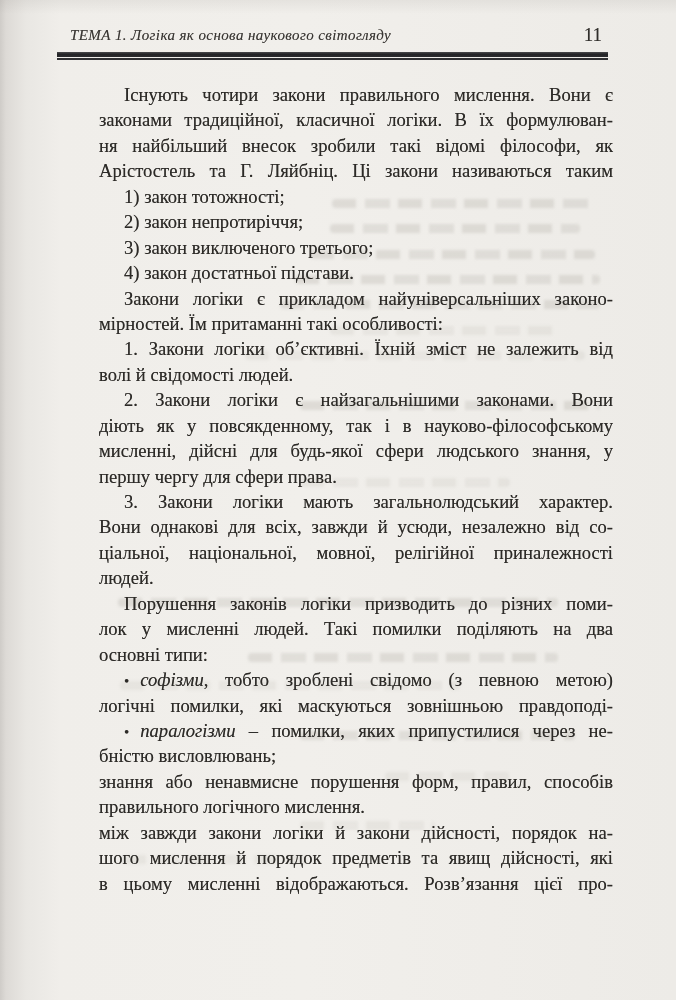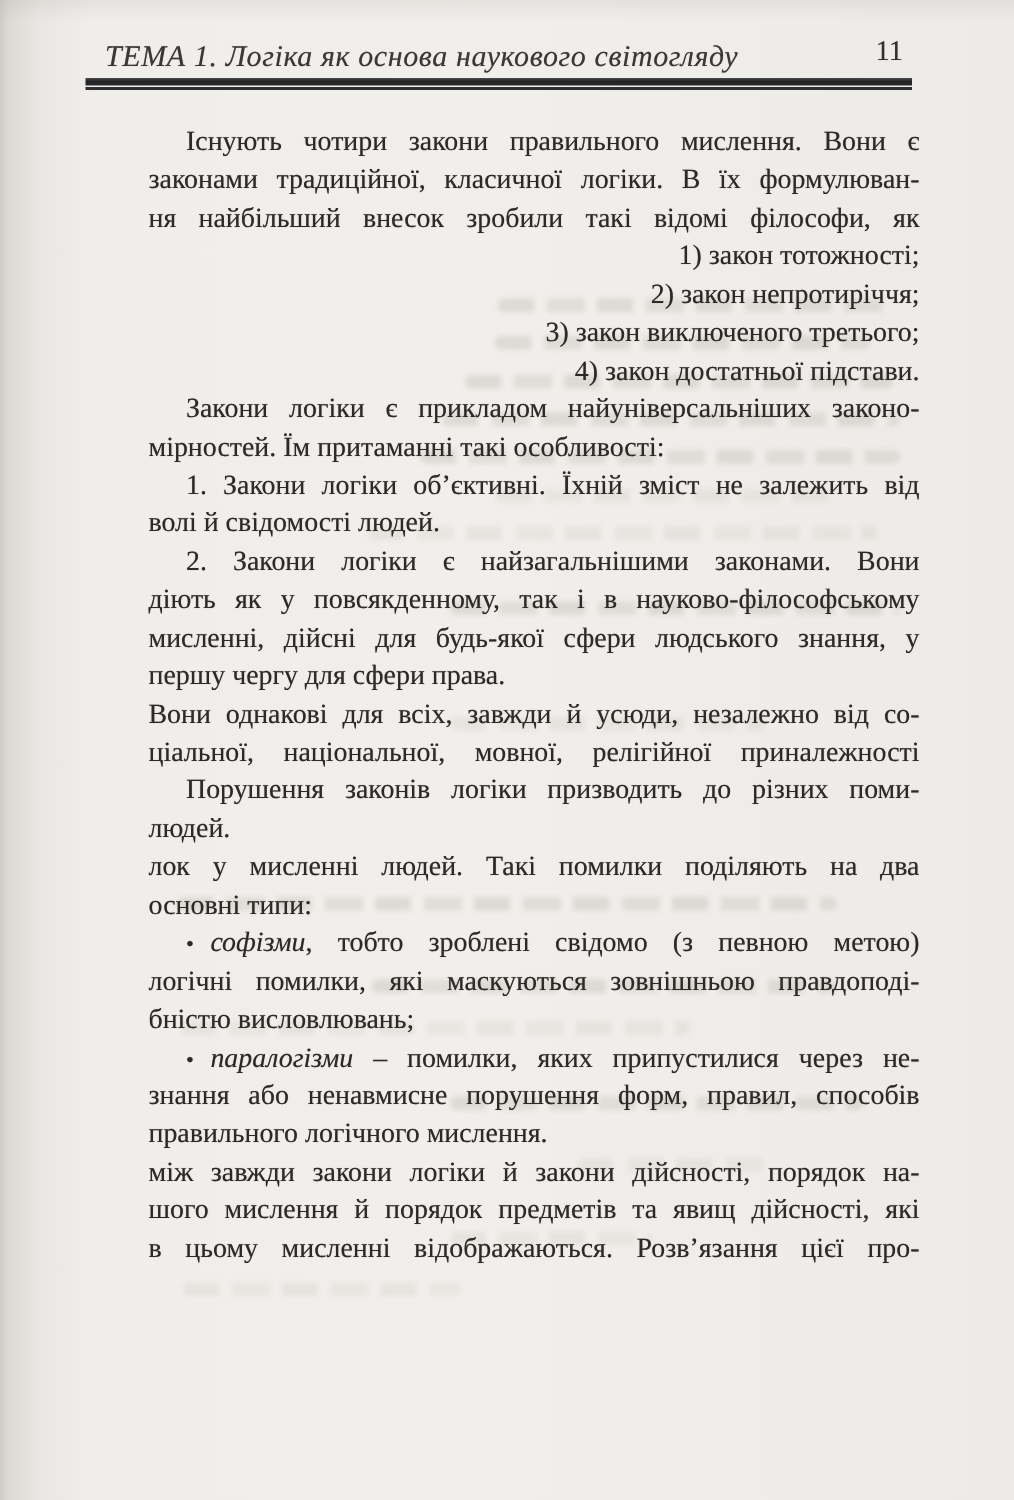--- a/index.html
+++ b/index.html
@@ -10,40 +10,40 @@
   }
   .page{
     position:absolute;inset:0;
     background:
       linear-gradient(180deg, rgba(120,116,110,.10) 0, rgba(120,116,110,0) 14px),
       linear-gradient(90deg, #cfccc8 0px, #dddad6 6px, #e9e7e3 26px, #f0eeea 60px, #f1efeb 45%, #edebe7 100%);
   }
   
   .hdr-title{
     position:absolute;left:70px;top:27px;
-    font-style:italic;font-size:20px;color:#3a3734;letter-spacing:.4px;
+    font-style:italic;font-size:15px;color:#3a3734;letter-spacing:.4px;
     text-shadow:0 0 .5px rgba(58,55,52,.5);
     text-align:right;
   }
   .hdr-num{
     position:absolute;left:57px;top:24px;width:545px;text-align:right;
     font-size:19px;color:#302e2b;text-shadow:0 0 .5px rgba(48,46,43,.5);
   }
   .rule{position:absolute;left:57px;top:52px;width:551px;}
   .rule .thick{height:5px;background:linear-gradient(180deg,#4a4a4c,#232326 45%,#2b2b2e);}
   .rule .thin{height:2px;margin-top:1px;background:#2e2e31;}
   
   .textcol{
     position:absolute;left:63px;top:82px;width:550px;
     font-size:18.6px;color:#2c2a27;
     text-shadow:0 0 .55px rgba(44,42,39,.55);
   }
   .line{height:25.45px;line-height:25.45px;white-space:normal;margin-left:36px;}
   .line.j{text-align:justify;text-align-last:justify;}
-  .line.ind{text-indent:25px;text-align:right;}
+  .line.ind{text-indent:25px;}
   .it{font-style:italic;font-family:Liberation Serif, serif;}
   .bul{margin-right:11px;font-size:15px;}
   
   .bleed{
     position:absolute;height:9px;border-radius:4px;
     background:repeating-linear-gradient(90deg, rgba(128,122,112,.17) 0 24px, rgba(128,122,112,0) 24px 33px, rgba(128,122,112,.14) 33px 58px, rgba(128,122,112,0) 58px 66px);
     filter:blur(1.7px);
   }
   .bleed.f{opacity:.55;}
 </style>
@@ -76,42 +76,44 @@
     <div class="bleed" style="left:300px;top:731px;width:275px;"></div>
     <div class="bleed f" style="left:385px;top:772px;width:125px;"></div>
     <div class="bleed f" style="left:300px;top:821px;width:135px;"></div>
     <div class="bleed f" style="left:122px;top:855px;width:185px;"></div>
   </div>
 
   <div class="textcol">
       <div class="line ind j">Існують чотири закони правильного мислення. Вони є</div>
       <div class="line j">законами традиційної, класичної логіки. В їх формулюван-</div>
       <div class="line j">ня найбільший внесок зробили такі відомі філософи, як</div>
+      <div class="line j">Арістостель та Г. Ляйбніц. Ці закони називаються таким</div>
       <div class="line ind">1) закон тотожності;</div>
       <div class="line ind">2) закон непротиріччя;</div>
       <div class="line ind">3) закон виключеного третього;</div>
       <div class="line ind">4) закон достатньої підстави.</div>
       <div class="line ind j">Закони логіки є прикладом найуніверсальніших законо-</div>
       <div class="line">мірностей. Їм притаманні такі особливості:</div>
       <div class="line ind j">1. Закони логіки об’єктивні. Їхній зміст не залежить від</div>
       <div class="line">волі й свідомості людей.</div>
       <div class="line ind j">2. Закони логіки є найзагальнішими законами. Вони</div>
       <div class="line j">діють як у повсякденному, так і в науково-філософському</div>
       <div class="line j">мисленні, дійсні для будь-якої сфери людського знання, у</div>
       <div class="line">першу чергу для сфери права.</div>
+      <div class="line ind j">3. Закони логіки мають загальнолюдський характер.</div>
       <div class="line j">Вони однакові для всіх, завжди й усюди, незалежно від со-</div>
       <div class="line j">ціальної, національної, мовної, релігійної приналежності</div>
+      <div class="line">людей.</div>
       <div class="line ind j">Порушення законів логіки призводить до різних поми-</div>
-      <div class="line">людей.</div>
       <div class="line j">лок у мисленні людей. Такі помилки поділяють на два</div>
       <div class="line">основні типи:</div>
       <div class="line ind j"><span class="bul">•</span><span class="it">софізми</span><span>, тобто зроблені свідомо (з певною метою)</span></div>
       <div class="line j">логічні помилки, які маскуються зовнішньою правдоподі-</div>
+      <div class="line ind j"><span class="bul">•</span><span class="it">паралогізми</span><span> – помилки, яких припустилися через не-</span></div>
       <div class="line">бністю висловлювань;</div>
-      <div class="line ind j"><span class="bul">•</span><span class="it">паралогізми</span><span> – помилки, яких припустилися через не-</span></div>
       <div class="line j">знання або ненавмисне порушення форм, правил, способів</div>
       <div class="line">правильного логічного мислення.</div>
       <div class="line j">між завжди закони логіки й закони дійсності, порядок на-</div>
       <div class="line j">шого мислення й порядок предметів та явищ дійсності, які</div>
       <div class="line j">в цьому мисленні відображаються. Розв’язання цієї про-</div>
     </div>
 
 </div>
 
 </body></html>

